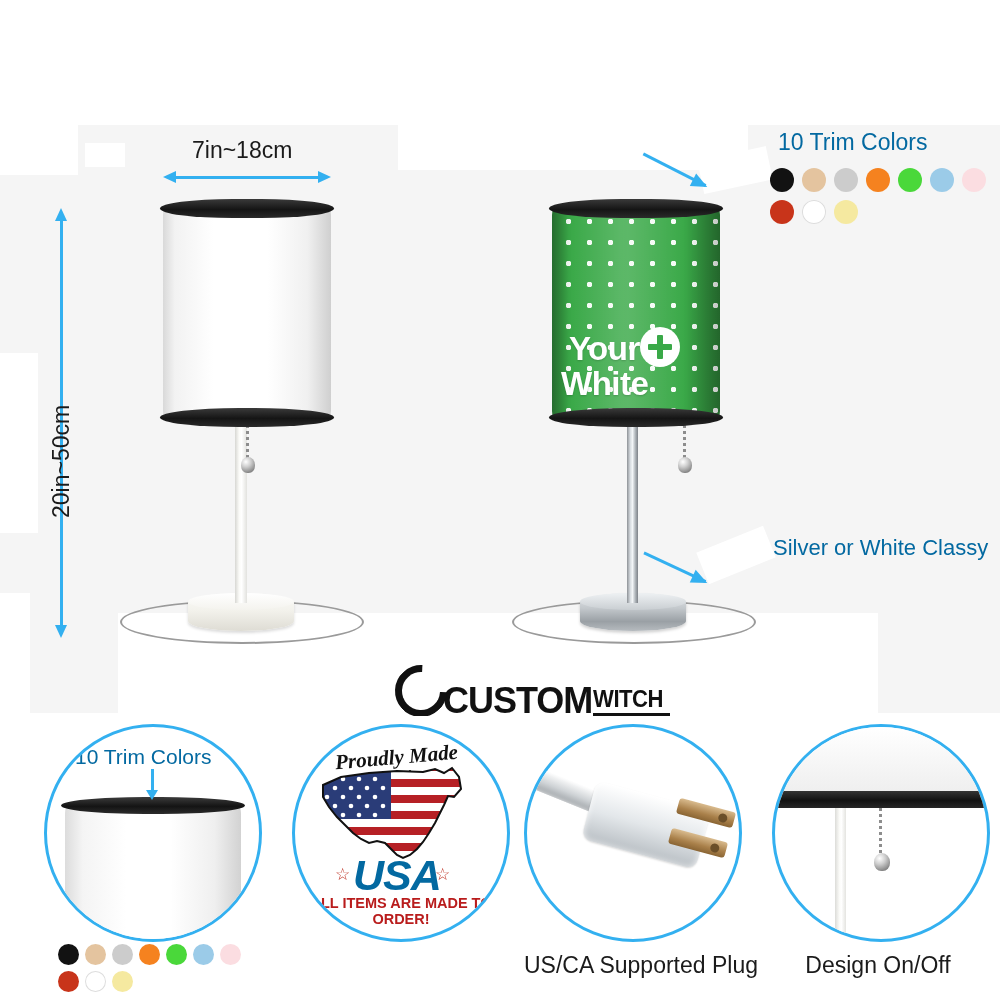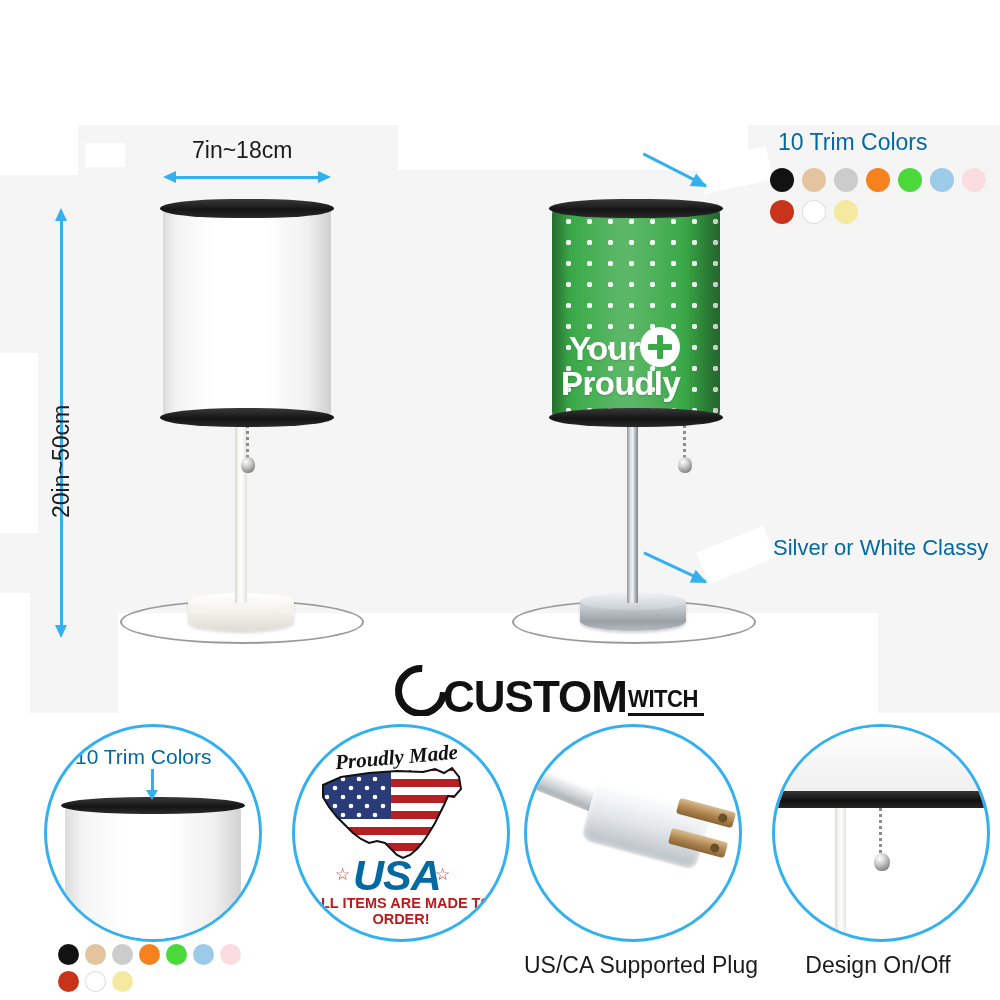--- a/index.html
+++ b/index.html
@@ -134,21 +134,21 @@
   .swatch{width:24px;height:24px;border-radius:50%;display:inline-block;}
   .swatch-row{position:absolute;display:flex;gap:8px;flex-wrap:wrap;width:242px;}
 
   
   .logo{position:absolute;display:flex;align-items:flex-end;}
   .logo-c{
     width:38px;height:38px;border-radius:50%;
     border:7px solid #111;border-right-color:transparent;
     transform:rotate(-42deg);margin-right:-4px;margin-bottom:2px;
   }
-  .logo-custom{font-size:44px;font-weight:bold;letter-spacing:-1px;color:#111;line-height:1;font-family:"Liberation Sans", sans-serif;}
+  .logo-custom{font-size:36px;font-weight:bold;letter-spacing:-1px;color:#111;line-height:1;font-family:"Liberation Sans", sans-serif;}
   .logo-witch-wrap{display:flex;flex-direction:column;align-items:stretch;margin-left:1px;margin-bottom:3px;}
   .logo-witch{font-size:24px;font-weight:bold;letter-spacing:-0.5px;color:#111;line-height:1;font-family:"Liberation Sans", sans-serif;transform:scaleX(.92);transform-origin:left;}
   .logo-underline{height:3px;background:#111;margin-top:2px;}
 
   
   .features{position:absolute;left:0;top:716px;width:1000px;height:284px;background:#ffffff;}
   .feature{position:absolute;}
   .circle{
     position:absolute;border-radius:50%;border:3px solid #33b0f0;background:#ffffff;overflow:hidden;
   }
@@ -243,21 +243,21 @@
       <div class="chain" style="left:683px;top:300px;height:48px;"></div>
       <div class="chain-ball" style="left:678px;top:344px;"></div>
 
       <div class="shade-wrap" style="left:552px;top:92px;width:168px;height:216px;">
         <div class="shade-body shade-green">
           <div class="dots"></div>
           <div class="shade-shine"></div>
         </div>
         <div class="design-text" style="left:17px;top:127px;">Your</div>
         <div class="plus-badge" style="left:88px;top:122px;width:40px;height:40px;"></div>
-        <div class="design-text" style="left:9px;top:162px;">Proudly</div>
+        <div class="design-text" style="left:9px;top:162px;">White</div>
         <div class="trim-top" style="top:-6px;"></div>
         <div class="trim-bottom" style="bottom:-6px;"></div>
       </div>
     </div>
 
     <div class="white-patch" style="left:700px;top:40px;width:70px;height:34px;transform:rotate(-12deg);"></div>
     <div class="callout-label" style="left:778px;top:16px;font-size:23px;">10 Trim Colors</div>
     <div class="diag-arrow" style="left:705px;top:74px;width:70px;transform:rotate(207deg);transform-origin:left center;">
       <div class="shaft" style="width:70px;"></div>
       <div class="head"></div>

